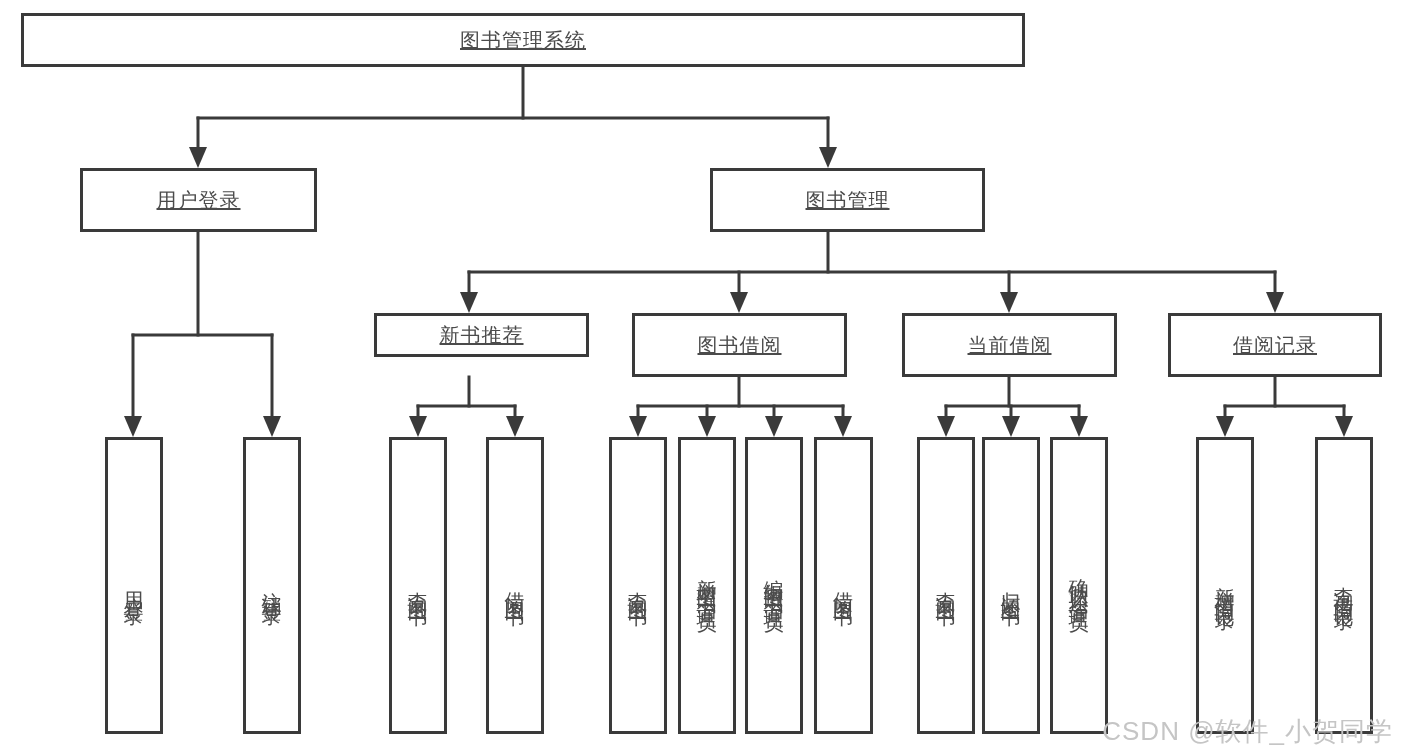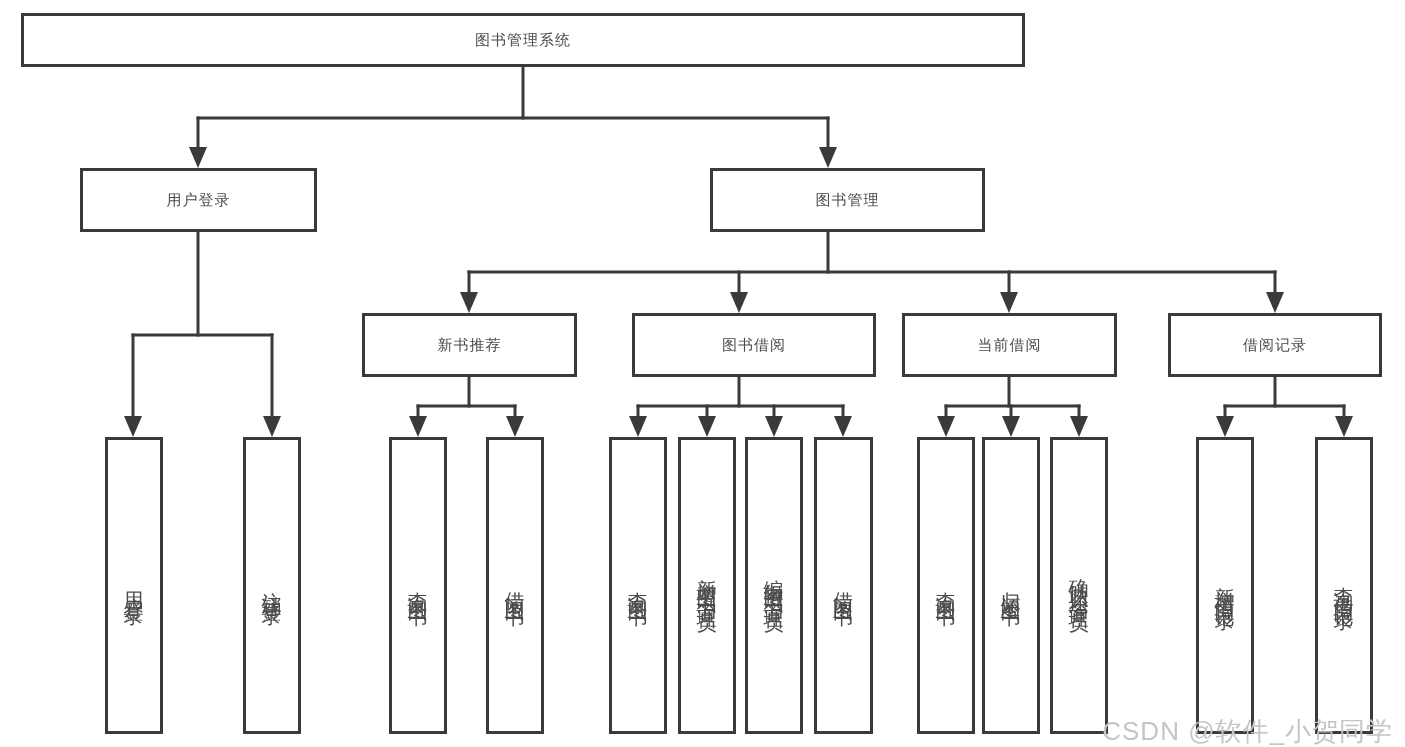--- a/index.html
+++ b/index.html
@@ -6,21 +6,21 @@
   .stage{
     position:relative;width:1405px;height:747px;background:#ffffff;
     font-family:"Liberation Sans","DejaVu Sans",sans-serif;overflow:hidden;
   }
   .wires{position:absolute;left:0;top:0;width:1405px;height:747px;z-index:1;}
   .box{
     position:absolute;box-sizing:border-box;background:#ffffff;
     border:3px solid #3a3a3a;display:flex;align-items:center;justify-content:center;
     color:#4b4b4b;z-index:2;
   }
-  .box.h{font-size:15px;letter-spacing:1px;}
+  .box.h{font-size:20px;letter-spacing:1px;text-decoration:underline;}
   .box.leaf{font-size:20px;}
   .box.leaf .vtext{
     writing-mode:vertical-rl;text-orientation:mixed;
     letter-spacing:5px;line-height:1;white-space:nowrap;
   }
   .watermark{
     position:absolute;right:12px;top:714px;z-index:3;
     font-size:26px;color:#c5c5c5;letter-spacing:1px;
   }
   svg line{stroke:#3a3a3a;stroke-width:3;stroke-linecap:square;}
@@ -111,24 +111,24 @@
     <span>图书管理系统</span>
   </div>
 
   <div class="box h" style="left:80px;top:168px;width:237px;height:64px">
     <span>用户登录</span>
   </div>
   <div class="box h" style="left:710px;top:168px;width:275px;height:64px">
     <span>图书管理</span>
   </div>
 
-  <div class="box h" style="left:362px;top:313px;width:215px;height:64px">
+  <div class="box h" style="left:374px;top:313px;width:215px;height:44px">
     <span>新书推荐</span>
   </div>
-  <div class="box h" style="left:632px;top:313px;width:244px;height:64px">
+  <div class="box h" style="left:632px;top:313px;width:215px;height:64px">
     <span>图书借阅</span>
   </div>
   <div class="box h" style="left:902px;top:313px;width:215px;height:64px">
     <span>当前借阅</span>
   </div>
   <div class="box h" style="left:1168px;top:313px;width:214px;height:64px">
     <span>借阅记录</span>
   </div>
 
   <div class="box leaf" style="left:105px;top:437px;width:58px;height:297px">

